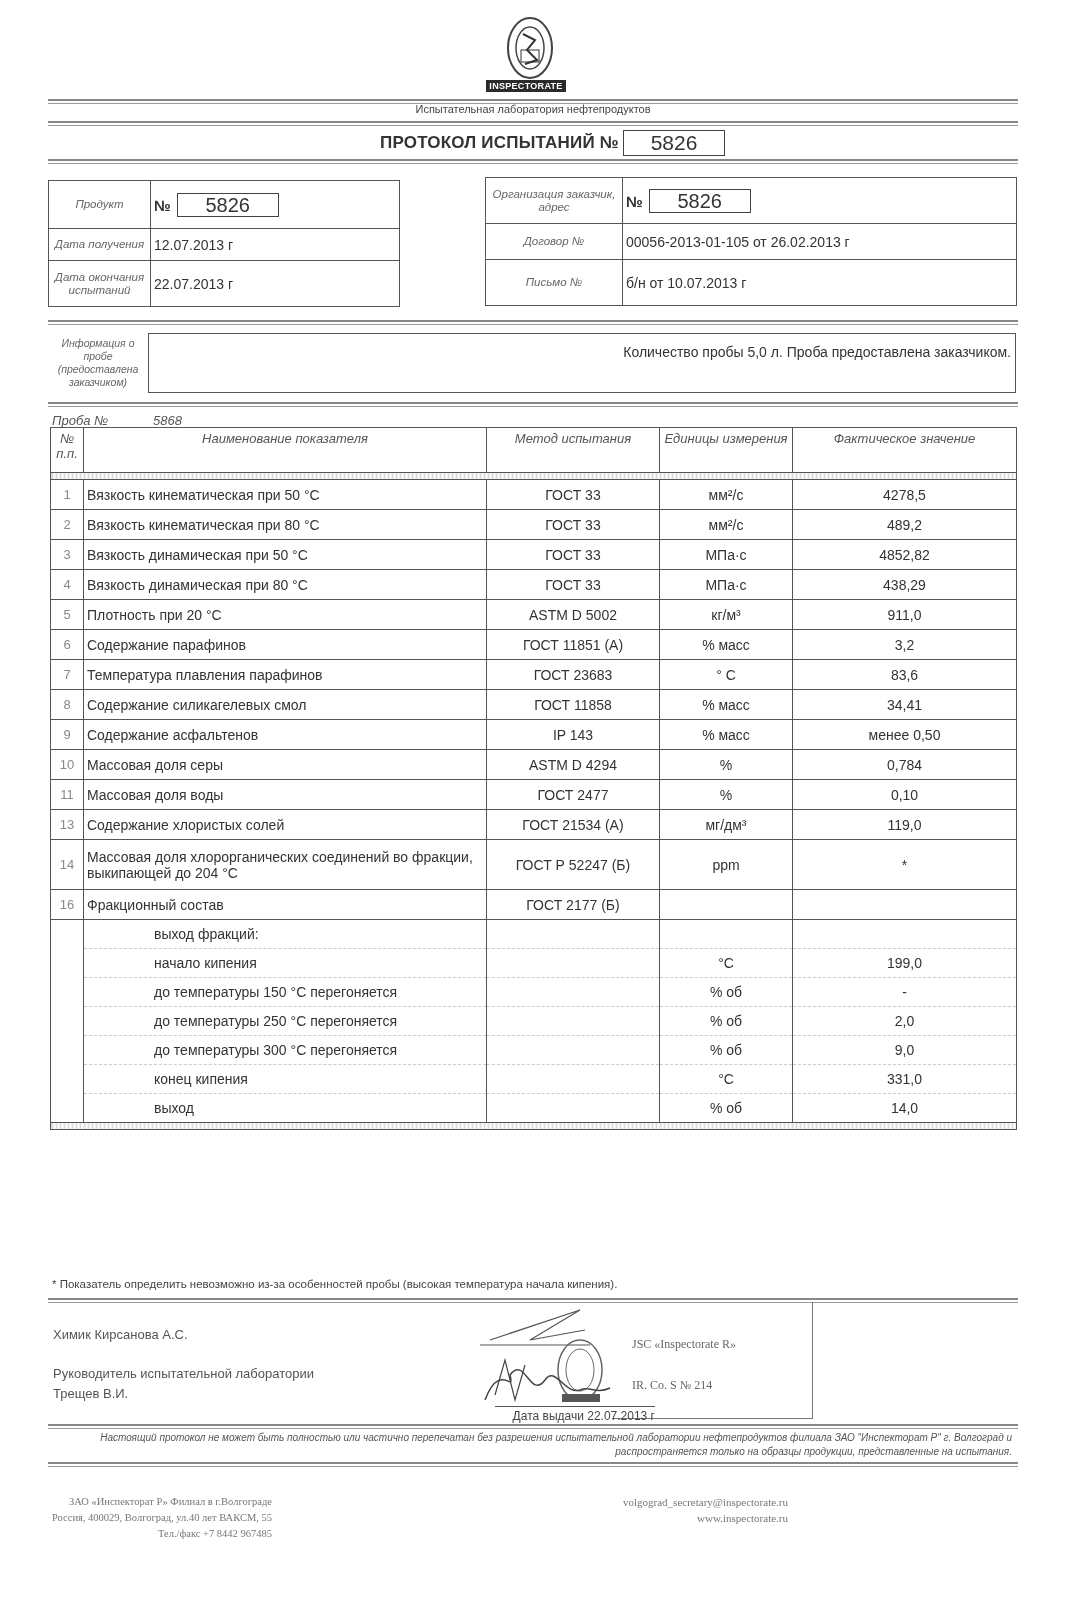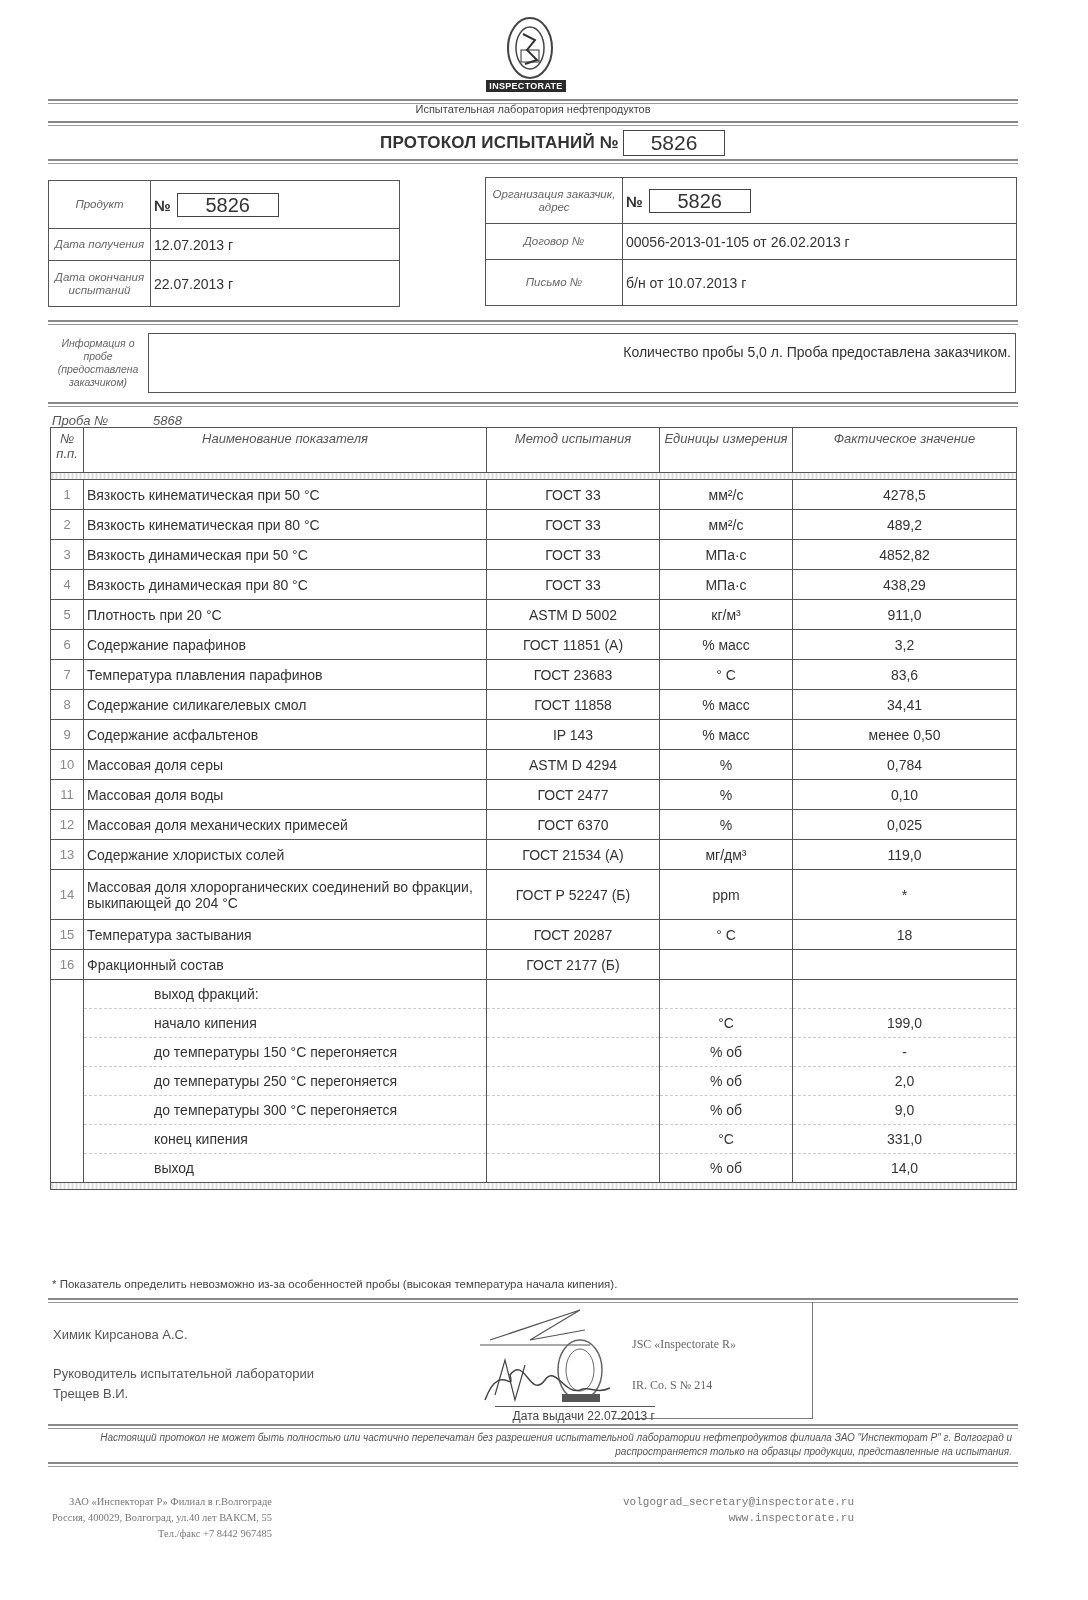--- a/index.html
+++ b/index.html
@@ -33,21 +33,21 @@
   .footnote{left:52px;top:1278px;font-size:11.5px;color:#444;}
   .sig1{left:53px;top:1327px;font-size:13px;color:#555;}
   .sig2{left:53px;top:1366px;font-size:13px;color:#555;}
   .sig3{left:53px;top:1386px;font-size:13px;color:#555;}
   .stampbox{left:612px;top:1302px;width:200px;height:116px;border-right:1px solid #777;border-bottom:1px solid #777;}
   .jsc{left:632px;top:1337px;font-family:"Liberation Serif",serif;font-size:12px;color:#666;}
   .trco{left:632px;top:1378px;font-family:"Liberation Serif",serif;font-size:12px;color:#666;}
   .issue{left:495px;top:1406px;font-size:12px;color:#444;border-top:1px solid #555;padding-top:2px;width:160px;}
   .disclaimer{left:52px;top:1431px;width:960px;font-size:10px;font-style:italic;color:#555;line-height:14px;}
   .addr{left:52px;top:1494px;font-family:"Liberation Serif",serif;font-size:10.5px;color:#777;line-height:16px;}
-  .contacts{left:623px;top:1494px;font-family:Liberation Mono, monospace;font-size:11px;color:#777;line-height:16px;}
+  .contacts{left:623px;top:1494px;font-family:Liberation Serif, serif;font-size:11px;color:#777;line-height:16px;}
 </style>
 </head>
 <body>
 
 <div class="abs logo">
   <svg width="66" height="70" viewBox="0 0 66 70">
     <ellipse cx="33" cy="34" rx="22" ry="30" fill="none" stroke="#444" stroke-width="2"></ellipse>
     <ellipse cx="33" cy="34" rx="14" ry="21" fill="none" stroke="#444" stroke-width="1.5"></ellipse>
     <path d="M26 20 L38 26 L30 36 L40 46 L28 50" fill="none" stroke="#333" stroke-width="2"></path>
     <rect x="24" y="36" width="18" height="12" fill="none" stroke="#333" stroke-width="1"></rect>
@@ -194,46 +194,32 @@
         <td class="c">0,784</td>
       </tr>
       <tr>
         <td class="n">11</td>
         <td>Массовая доля воды</td>
         <td class="c">ГОСТ 2477</td>
         <td class="c">%</td>
         <td class="c">0,10</td>
       </tr>
       <tr>
-        <td class="n">12</td>
-        <td>Массовая доля механических примесей</td>
-        <td class="c">ГОСТ 6370</td>
-        <td class="c">%</td>
-        <td class="c">0,025</td>
-      </tr>
-      <tr>
         <td class="n">13</td>
         <td>Содержание хлористых солей</td>
         <td class="c">ГОСТ 21534 (А)</td>
         <td class="c">мг/дм³</td>
         <td class="c">119,0</td>
       </tr>
       <tr style="height: 50px; padding-left: 44px;">
         <td class="n">14</td>
         <td>Массовая доля хлорорганических соединений во фракции, выкипающей до 204 °С</td>
         <td class="c">ГОСТ Р 52247 (Б)</td>
         <td class="c">ppm</td>
         <td class="c">*</td>
-      </tr>
-      <tr>
-        <td class="n">15</td>
-        <td>Температура застывания</td>
-        <td class="c">ГОСТ 20287</td>
-        <td class="c">° С</td>
-        <td class="c">18</td>
       </tr>
       <tr>
         <td class="n">16</td>
         <td>Фракционный состав</td>
         <td class="c">ГОСТ 2177 (Б)</td>
         <td class="c"></td>
         <td class="c"></td>
       </tr>
       <tr class="sub">
         <td class="n"></td>

